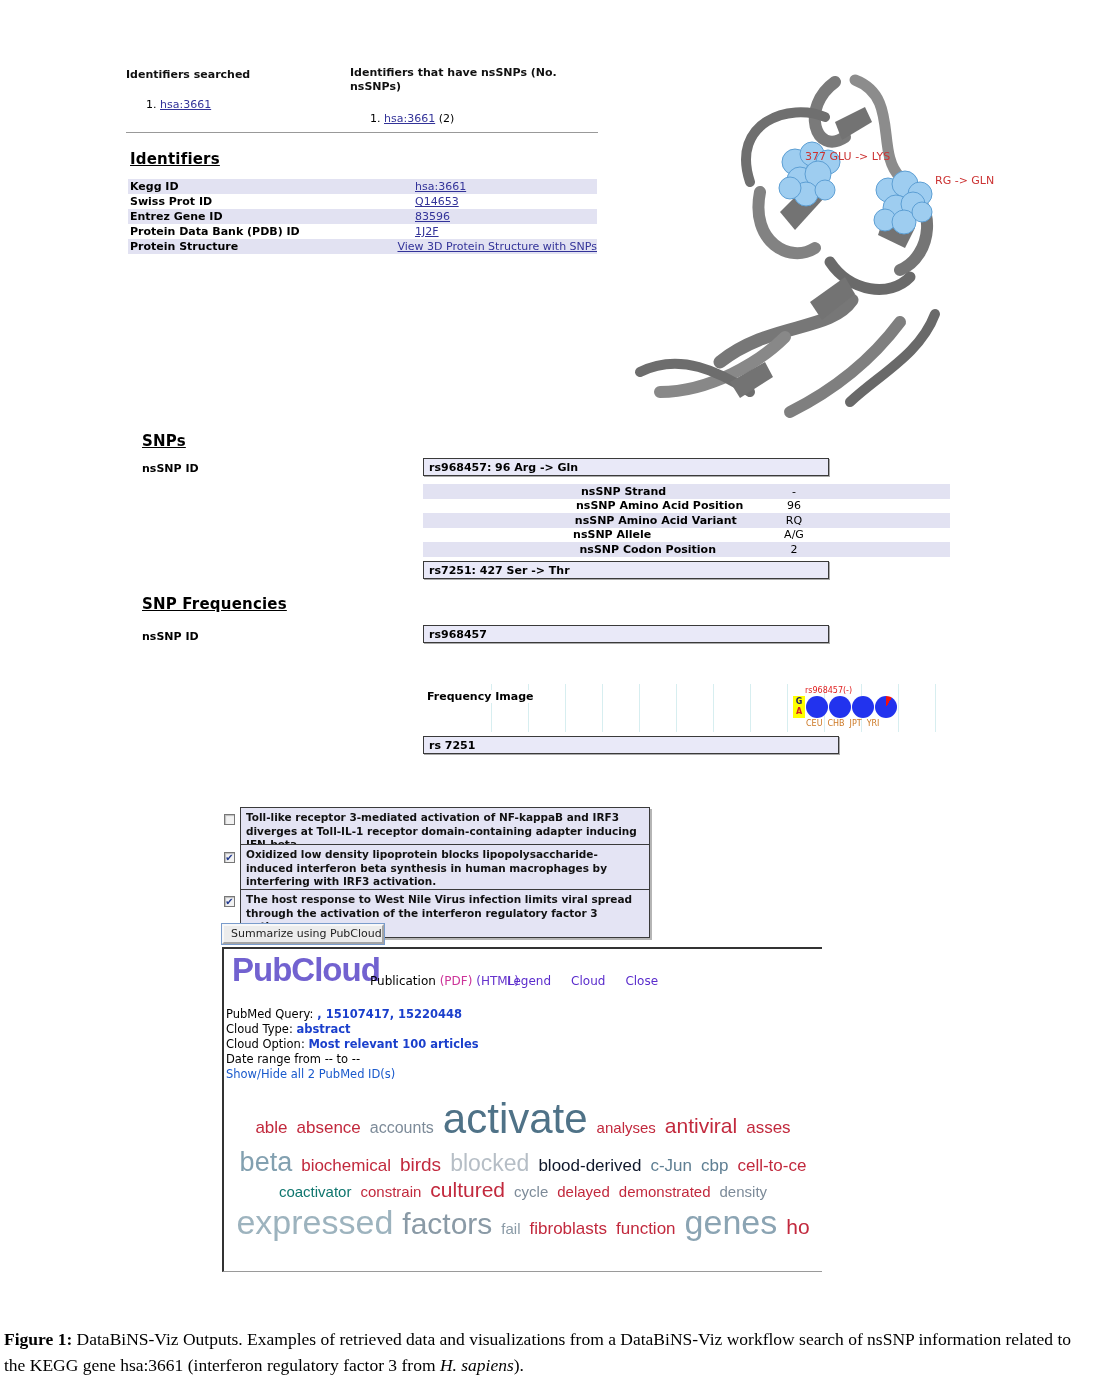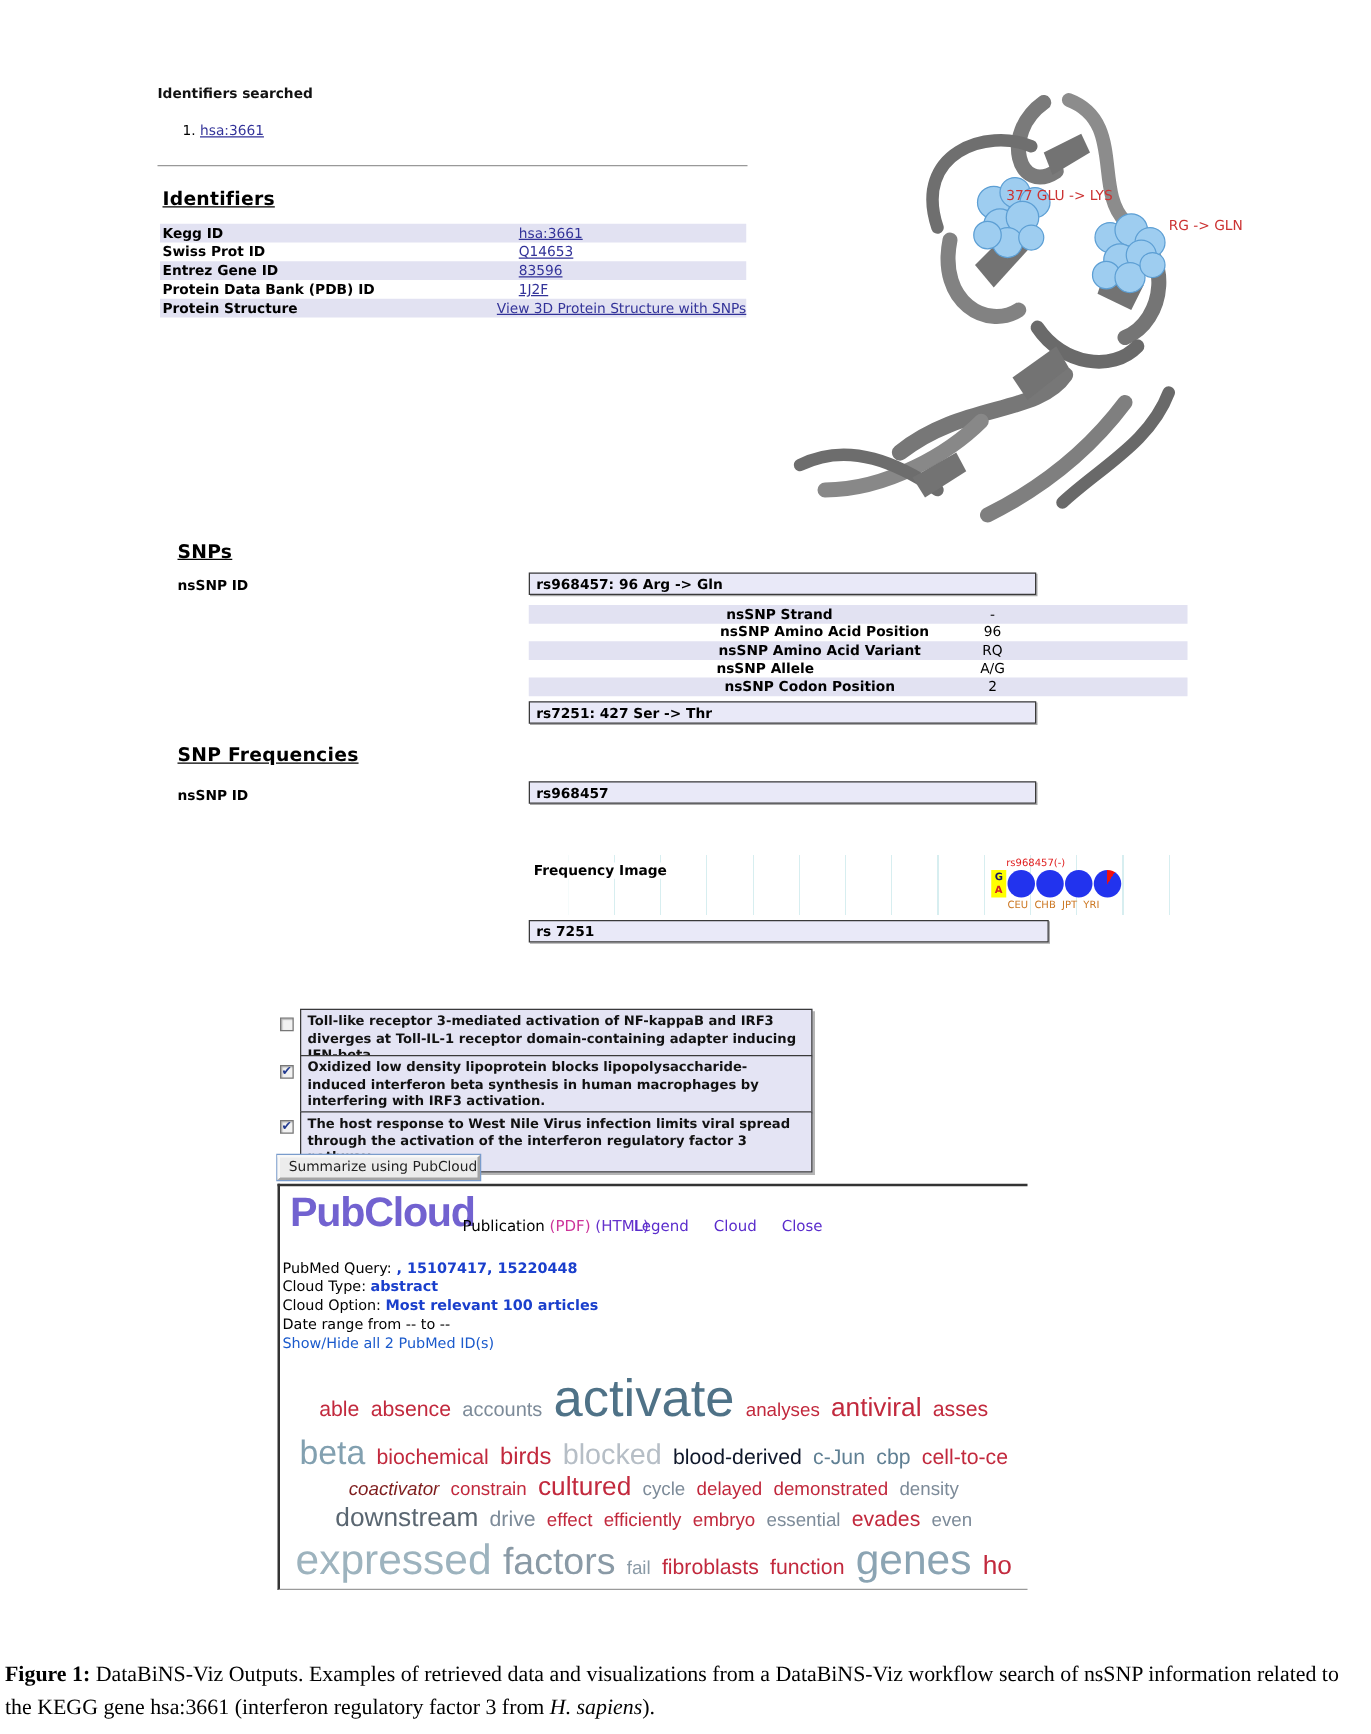--- a/index.html
+++ b/index.html
@@ -120,20 +120,28 @@
 </head>
 <body>
 
 <div class="page">
 
   <div class="topcol topcol-left">
     <div class="hdr">Identifiers searched</div>
     <div class="li">
       <span>1.</span>
       <span class="lnk">hsa:3661</span>
+    </div>
+  </div>
+  <div class="topcol topcol-right">
+    <div class="hdr">Identifiers that have nsSNPs (No. nsSNPs)</div>
+    <div class="li">
+      <span>1.</span>
+      <span class="lnk">hsa:3661</span>
+      <span>(2)</span>
     </div>
   </div>
   <div class="hr1"></div>
 
   <div class="section-heading" id="identifiers-heading">Identifiers</div>
   <div class="id-table">
     <div class="id-row">
       <div class="id-label">Kegg ID</div>
       <div class="id-value lnk">hsa:3661</div>
     </div>
@@ -310,37 +318,27 @@
           <span class="cloud-word" style="font-size: 27px; color: rgb(130, 160, 176);">beta</span>
           <span class="cloud-word" style="font-size: 17px; color: rgb(194, 41, 61);">biochemical</span>
           <span class="cloud-word" style="font-size: 19px; color: rgb(194, 41, 61);">birds</span>
           <span class="cloud-word" style="font-size: 23px; color: rgb(182, 190, 198);">blocked</span>
           <span class="cloud-word" style="font-size: 17px; color: #0f172a;">blood-derived</span>
           <span class="cloud-word" style="font-size: 17px; color: rgb(95, 127, 147);">c-Jun</span>
           <span class="cloud-word" style="font-size: 17px; color: rgb(95, 127, 147);">cbp</span>
           <span class="cloud-word" style="font-size: 17px; color: rgb(194, 41, 61);">cell-to-ce</span>
         </div>
         <div class="cloud-line" style="height: 25px;">
-          <span class="cloud-word" style="font-size: 15px; color: #7f1d1d; font-style: italic;">coactivator</span>
+          <span class="cloud-word" style="font-size: 15px; color: #0f766e;">coactivator</span>
           <span class="cloud-word" style="font-size: 15px; color: rgb(194, 41, 61);">constrain</span>
           <span class="cloud-word" style="font-size: 21px; color: rgb(194, 41, 61);">cultured</span>
           <span class="cloud-word" style="font-size: 15px; color: rgb(125, 139, 153);">cycle</span>
           <span class="cloud-word" style="font-size: 15px; color: rgb(194, 41, 61);">delayed</span>
           <span class="cloud-word" style="font-size: 15px; color: rgb(194, 41, 61);">demonstrated</span>
           <span class="cloud-word" style="font-size: 15px; color: rgb(125, 139, 153);">density</span>
-        </div>
-        <div class="cloud-line" style="height: 26px;">
-          <span class="cloud-word" style="font-size: 21px; color: rgb(90, 102, 113);">downstream</span>
-          <span class="cloud-word" style="font-size: 17px; color: rgb(125, 139, 153);">drive</span>
-          <span class="cloud-word" style="font-size: 15px; color: rgb(194, 41, 61);">effect</span>
-          <span class="cloud-word" style="font-size: 15px; color: rgb(194, 41, 61);">efficiently</span>
-          <span class="cloud-word" style="font-size: 15px; color: rgb(194, 41, 61);">embryo</span>
-          <span class="cloud-word" style="font-size: 15px; color: rgb(125, 139, 153);">essential</span>
-          <span class="cloud-word" style="font-size: 17px; color: rgb(194, 41, 61);">evades</span>
-          <span class="cloud-word" style="font-size: 15px; color: rgb(125, 139, 153);">even</span>
         </div>
         <div class="cloud-line" style="height: 46px;">
           <span class="cloud-word" style="font-size: 34px; color: rgb(157, 179, 190);">expressed</span>
           <span class="cloud-word" style="font-size: 30px; color: rgb(138, 154, 166);">factors</span>
           <span class="cloud-word" style="font-size: 15px; color: rgb(138, 154, 166);">fail</span>
           <span class="cloud-word" style="font-size: 17px; color: rgb(194, 41, 61);">fibroblasts</span>
           <span class="cloud-word" style="font-size: 17px; color: rgb(194, 41, 61);">function</span>
           <span class="cloud-word" style="font-size: 34px; color: rgb(139, 164, 179);">genes</span>
           <span class="cloud-word" style="font-size: 21px; color: rgb(194, 41, 61);">ho</span>
         </div>

